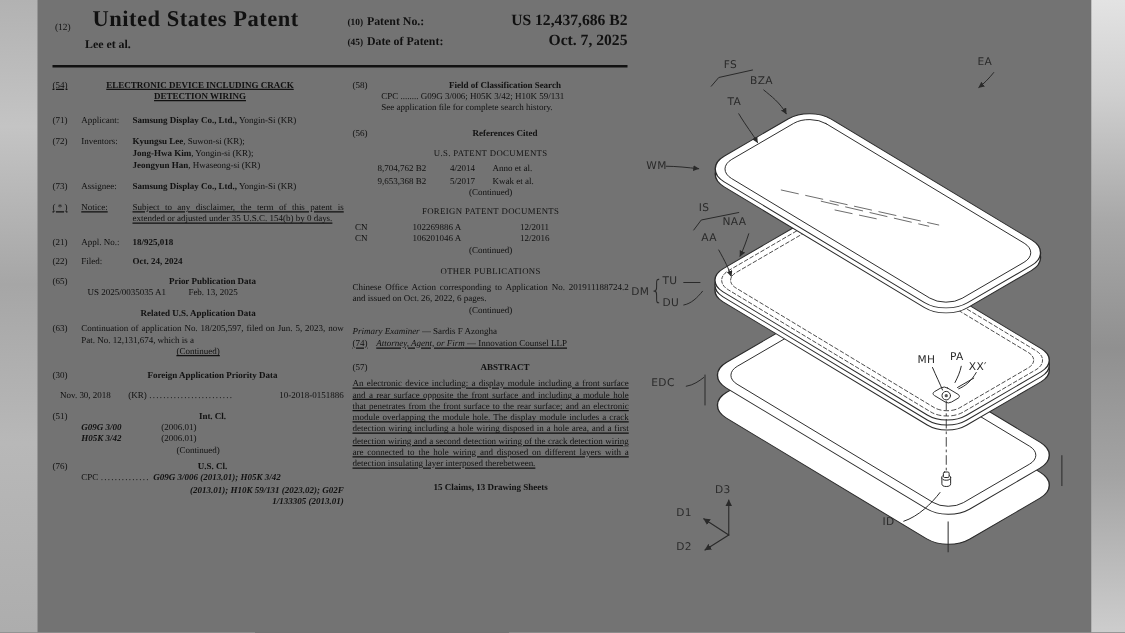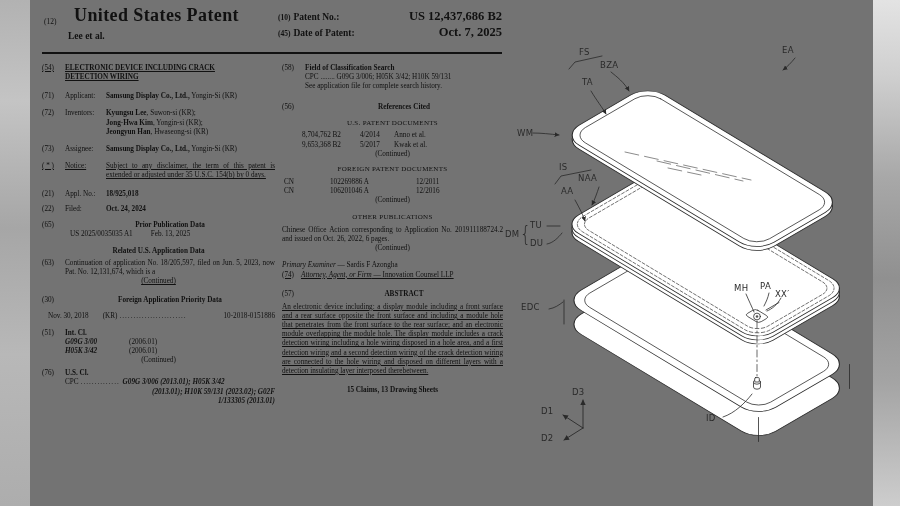--- a/index.html
+++ b/index.html
@@ -24,21 +24,21 @@
   .rule{position:absolute;left:12px;top:52px;width:460px;height:1.7px;background:#111;}
 
   
   .col{position:absolute;top:64px;font-size:7.2px;line-height:1.27;}
   .col-l{left:12px;width:233px;}
   .col-r{left:252px;width:221px;}
   .row{display:flex;}
   .c{width:23px;flex:none;}
   .k{width:41px;flex:none;}
   .b{flex:1;}
-  .bold{font-weight:700;}
+  .bold{font-weight:700;text-align:center;}
   .it{font-style:italic;}
   .bi{font-weight:700;font-style:italic;}
   .ctr{text-align:center;}
   .rt{text-align:right;}
   .just{text-align:justify;}
   .mb4{margin-bottom:4px;}.mb6{margin-bottom:6px;}.mb8{margin-bottom:8px;}
   .mb10{margin-bottom:10px;text-decoration:underline;}.mb12{margin-bottom:12px;}
   .dots{flex:1;overflow:hidden;white-space:nowrap;letter-spacing:1px;margin:0 2px;}
   .refrow{display:flex;padding-left:20px;}
   .refrow .rn{width:58px;}.refrow .rd{width:34px;}

